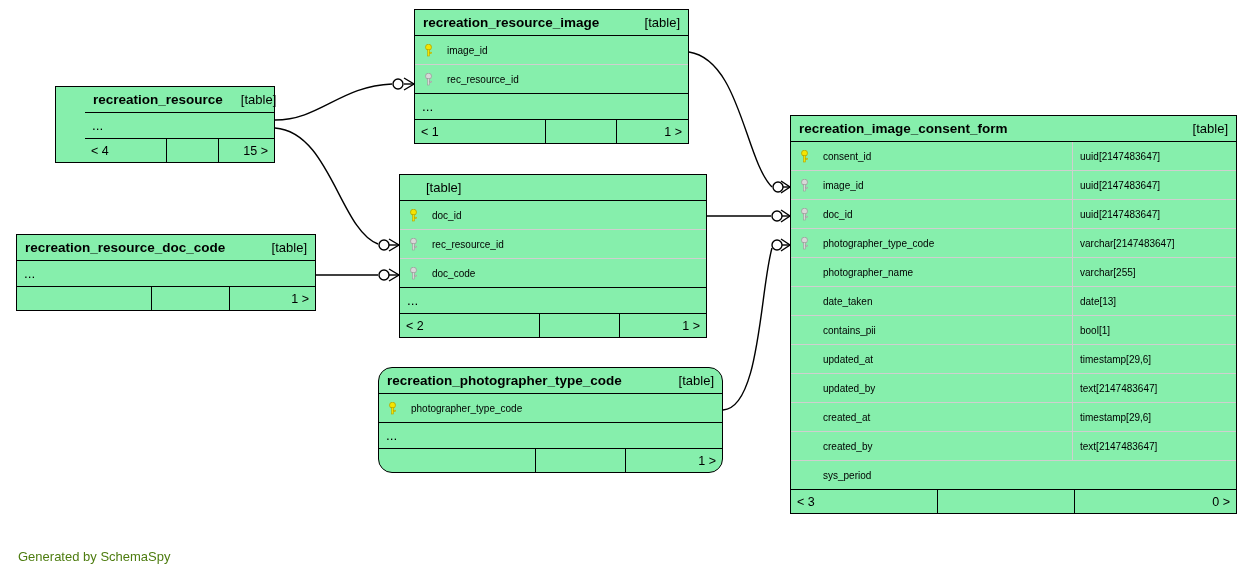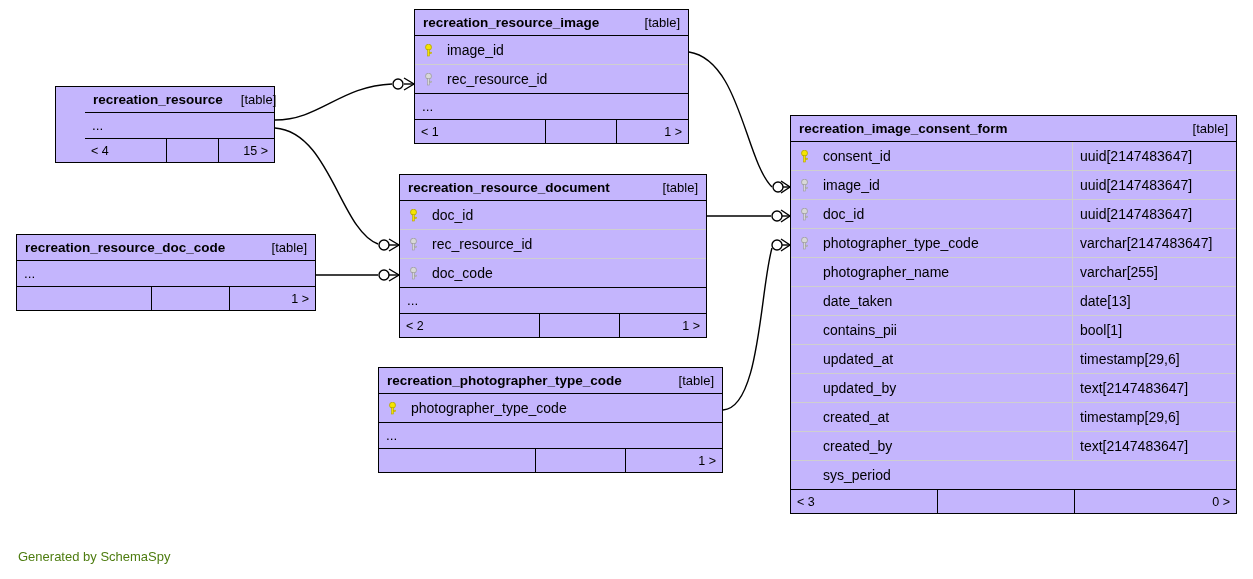--- a/index.html
+++ b/index.html
@@ -23,21 +23,21 @@
   }
   svg.edges {
     position: absolute;
     left: 0; top: 0;
     width: 1253px;
     height: 579px;
     pointer-events: none;
   }
   .table-box {
     position: absolute;
-    background: #c4b5fd;
+    background: #86efac;
     border: 1px solid #000000;
     box-sizing: border-box;
   }
   .tbl-title {
     display: flex;
     align-items: center;
     justify-content: space-between;
     padding: 4px 8px 5px 8px;
     border-bottom: 1px solid #000000;
     box-sizing: border-box;
@@ -53,21 +53,21 @@
     color: #000000;
     margin-left: 18px;
     white-space: nowrap;
   }
   .col-row {
     display: flex;
     align-items: center;
     height: 29px;
     box-sizing: border-box;
     border-bottom: 1px solid #cfcfcf;
-    font-size: 14px;
+    font-size: 10px;
   }
   .col-row.last-col {
     border-bottom: 1px solid #000000;
   }
   .col-icon {
     width: 26px;
     min-width: 26px;
     text-align: center;
     font-size: 13px;
     line-height: 1;
@@ -202,21 +202,20 @@
     <div class="ellipsis-row">...</div>
     <div class="footer-row">
       <div class="footer-cell fc-left" style="width:95px;">&lt; 4</div>
       <div class="footer-cell" style="width:60px;"></div>
       <div class="footer-cell fc-right" style="width:63px;">15 &gt;</div>
     </div>
   </div>
 
   <div class="table-box" style="left:399px; top:174px; width:308px;">
     <div class="tbl-title">
-      <span class="name">recreation_resource_document</span>
       <span class="kind">[table]</span>
     </div>
     <div class="col-row">
       <span class="col-icon">
         <svg class="key-svg" width="11" height="13" viewBox="0 0 11 13">
             <circle cx="5.5" cy="3.2" r="3" fill="#f5e400" stroke="#b2a400" stroke-width="0.8"></circle>
             <rect x="4.6" y="5.5" width="1.8" height="6.5" fill="#f5e400" stroke="#b2a400" stroke-width="0.6"></rect>
             <rect x="6.3" y="8.2" width="2.3" height="1.4" fill="#f5e400" stroke="#b2a400" stroke-width="0.6"></rect>
           </svg>
       </span>
@@ -256,21 +255,21 @@
       <span class="kind">[table]</span>
     </div>
     <div class="ellipsis-row">...</div>
     <div class="footer-row">
       <div class="footer-cell fc-left" style="width:135px;"></div>
       <div class="footer-cell" style="width:78px;"></div>
       <div class="footer-cell fc-right" style="width:85px;">1 &gt;</div>
     </div>
   </div>
 
-  <div class="table-box" style="left:378px; top:367px; width:345px;">
+  <div class="table-box" style="left:378px; top:367px; width:345px;border-radius:14px;">
     <div class="tbl-title">
       <span class="name">recreation_photographer_type_code</span>
       <span class="kind">[table]</span>
     </div>
     <div class="col-row last-col">
       <span class="col-icon">
         <svg class="key-svg" width="11" height="13" viewBox="0 0 11 13">
             <circle cx="5.5" cy="3.2" r="3" fill="#f5e400" stroke="#b2a400" stroke-width="0.8"></circle>
             <rect x="4.6" y="5.5" width="1.8" height="6.5" fill="#f5e400" stroke="#b2a400" stroke-width="0.6"></rect>
             <rect x="6.3" y="8.2" width="2.3" height="1.4" fill="#f5e400" stroke="#b2a400" stroke-width="0.6"></rect>

